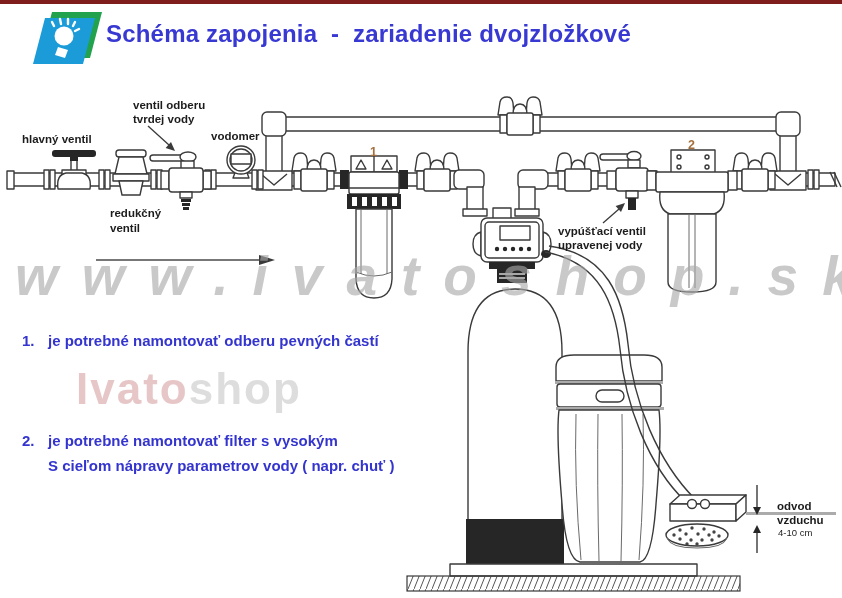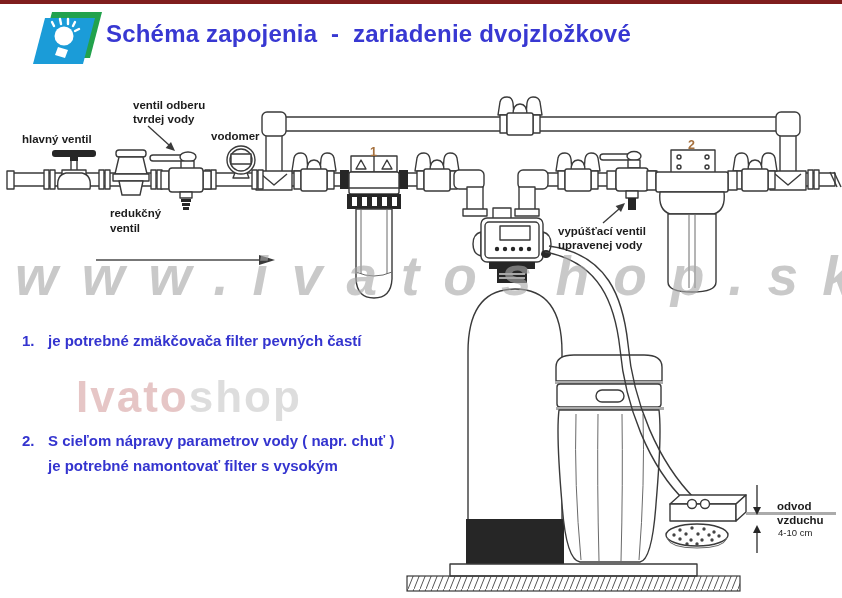--- a/index.html
+++ b/index.html
@@ -17,21 +17,21 @@
   .thin{stroke:#6a6a6a;stroke-width:1;fill:none;}
   .grayband{fill:#ababab;stroke:none;}
   .lbl{font:bold 11.5px "Liberation Sans",sans-serif;fill:#1c1c1c;}
   .lbl-sm{font:9.5px "Liberation Sans",sans-serif;fill:#1c1c1c;}
   .fnum{font:bold 12.5px "Liberation Sans",sans-serif;fill:var(--number-accent);}
   
   .wm-url{position:absolute;left:15px;top:240px;z-index:3;width:812px;
           font-style:italic;font-weight:bold;font-size:55px;letter-spacing:24px;
           color:var(--watermark-gray);opacity:.62;pointer-events:none;white-space:nowrap;}
   .wm-brand{position:absolute;left:76px;top:360px;z-index:1;font-weight:bold;font-size:44px;
-            letter-spacing:2px;opacity:.5;pointer-events:none;white-space:nowrap;margin-top:8px;}
+            letter-spacing:2px;opacity:.5;pointer-events:none;white-space:nowrap;}
   .wm-brand .p1{color:var(--brand-pink);}
   .wm-brand .p2{color:var(--brand-gray);}
   
   .note{position:absolute;left:22px;z-index:2;display:flex;gap:9px;
         font:bold 15px/25px "Liberation Sans",sans-serif;color:var(--note-blue);}
   .note .num{width:17px;flex:none;}
   #note1{top:324px;} #note2{top:424px;}
 </style>
 </head>
 <body>
@@ -327,24 +327,24 @@
     <text class="lbl" x="777" y="520">vzduchu</text>
     <text class="lbl-sm" x="778" y="532">4-10 cm</text>
   </svg>
 
   <div class="wm-brand"><span class="p1">Ivato</span><span class="p2">shop</span></div>
   <div class="wm-url">www.ivatoshop.sk</div>
 
   <div class="note" id="note1">
     <span class="num">1.</span>
     <span>
-      <span style="display:block">je potrebné zmäkčovača filter pevných častí</span>
+      <span style="display:block">je potrebné namontovať odberu pevných častí</span>
     </span>
   </div>
   <div class="note" id="note2">
     <span class="num">2.</span>
     <span>
+      <span style="display:block">je potrebné namontovať filter s vysokým</span>
       <span style="display:block">S cieľom nápravy parametrov vody ( napr. chuť )</span>
-      <span style="display:block">je potrebné namontovať filter s vysokým</span>
     </span>
   </div>
 
 </div>
 
 </body></html>

